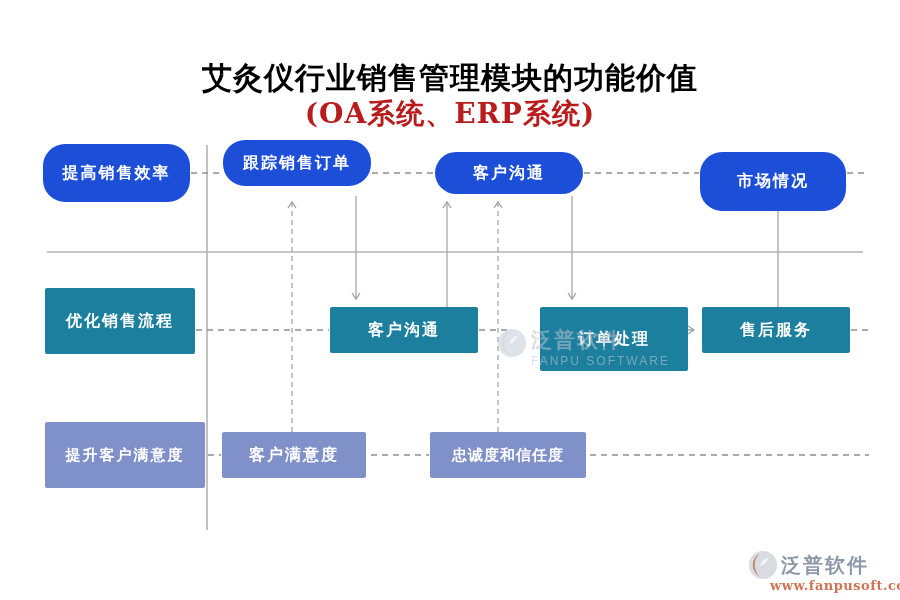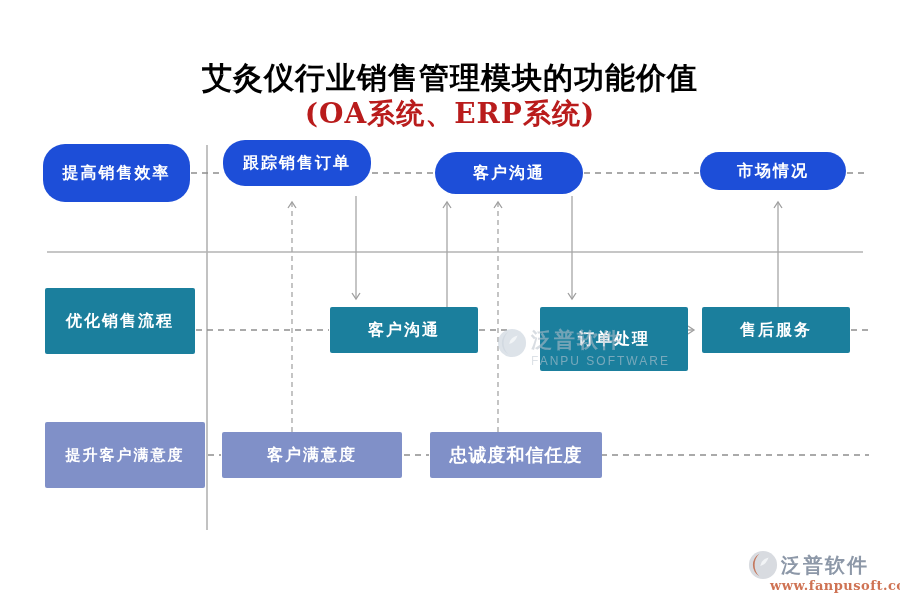--- a/index.html
+++ b/index.html
@@ -91,30 +91,30 @@
   </svg>
 
   <div class="title-wrap">
     <div class="title-line1">艾灸仪行业销售管理模块的功能价值</div>
     <div class="title-line2">(OA系统、ERP系统)</div>
   </div>
 
   <div class="node green" style="left:43px;top:144px;width:147px;height:58px;">提高销售效率</div>
   <div class="node green" style="left:223px;top:140px;width:148px;height:46px;">跟踪销售订单</div>
   <div class="node green" style="left:435px;top:152px;width:148px;height:42px;">客户沟通</div>
-  <div class="node green" style="left:700px;top:152px;width:146px;height:38px;">市场情况</div>
+  <div class="node green" style="left:700px;top:152px;width:146px;height:59px;">市场情况</div>
 
   <div class="node teal" style="left:45px;top:288px;width:150px;height:66px;">优化销售流程</div>
   <div class="node teal" style="left:330px;top:307px;width:148px;height:46px;">客户沟通</div>
   <div class="node teal" style="left:512px;top:307px;width:148px;height:64px;margin-left:28px;">订单处理</div>
   <div class="node teal" style="left:702px;top:307px;width:148px;height:46px;">售后服务</div>
 
   <div class="node purple" style="left:45px;top:422px;width:160px;height:66px;font-size:15px;">提升客户满意度</div>
-  <div class="node purple" style="left:222px;top:432px;width:180px;height:46px;">客户满意度</div>
-  <div class="node purple" style="left:430px;top:432px;width:172px;height:46px;font-size:18px;letter-spacing:1px;">忠诚度和信任度</div>
+  <div class="node purple" style="left:222px;top:432px;width:144px;height:46px;">客户满意度</div>
+  <div class="node purple" style="left:430px;top:432px;width:156px;height:46px;font-size:15px;letter-spacing:1px;">忠诚度和信任度</div>
 
   <div class="wm-center">
     <svg class="wm-logo" viewBox="0 0 32 32">
       <circle cx="16" cy="16" r="15" fill="#c2cdd8"></circle>
       <path d="M12 4 A14 14 0 0 0 12 28 A17 17 0 0 1 12 4" fill="#aebcca"></path>
       <path d="M22 8 Q14 10 13 17 Q19 16 22 8" fill="#e8edf2"></path>
     </svg>
     <div>
       <div class="wm-name">泛普软件</div>
       <div class="wm-sub">FANPU SOFTWARE</div>

